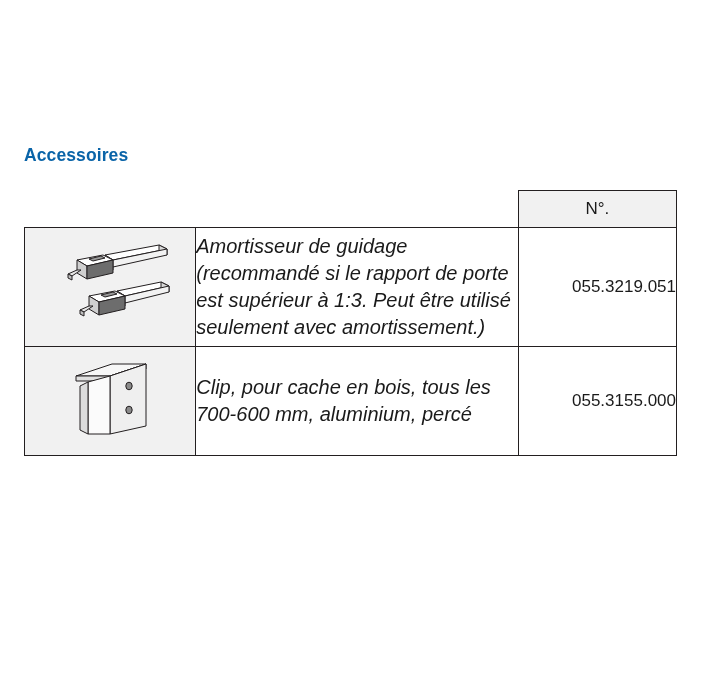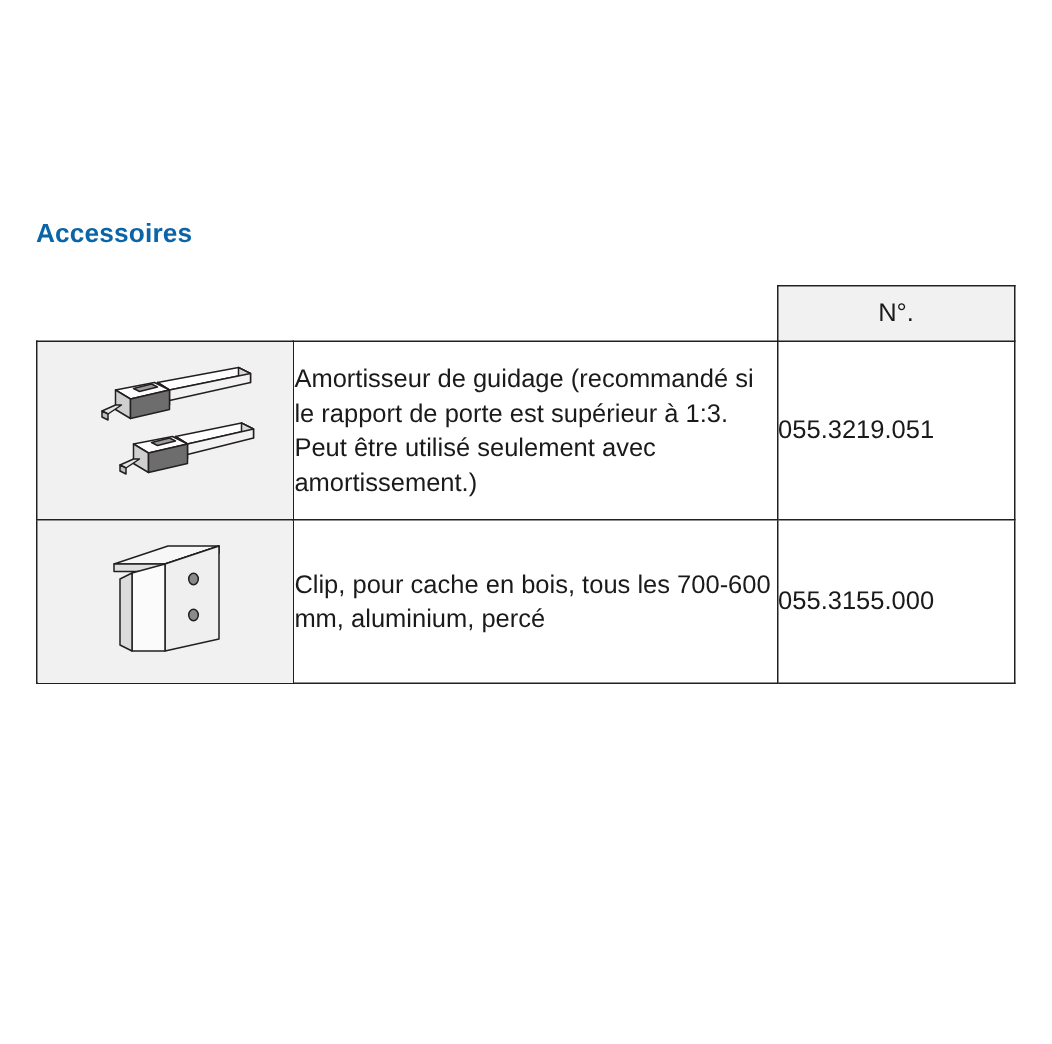--- a/index.html
+++ b/index.html
@@ -71,28 +71,29 @@
   .cell-img {
     background: #f1f1f1;
     text-align: center;
     height: 118px;
     position: relative;
   }
   .cell-img.row2 { height: 108px; }
 
   .cell-desc {
     padding: 12px 14px 12px 13px;
-    font-size: 17px;
+    font-size: 20px;
     line-height: 1.36;
     background: #ffffff;
     vertical-align: middle;
+    font-style: italic;
   }
 
   .cell-num {
-    text-align: left;
+    text-align: right;
     font-size: 17px;
     background: #ffffff;
   }
 
   .img-wrap {
     display: flex;
     align-items: center;
     justify-content: center;
     height: 100%;
   }

